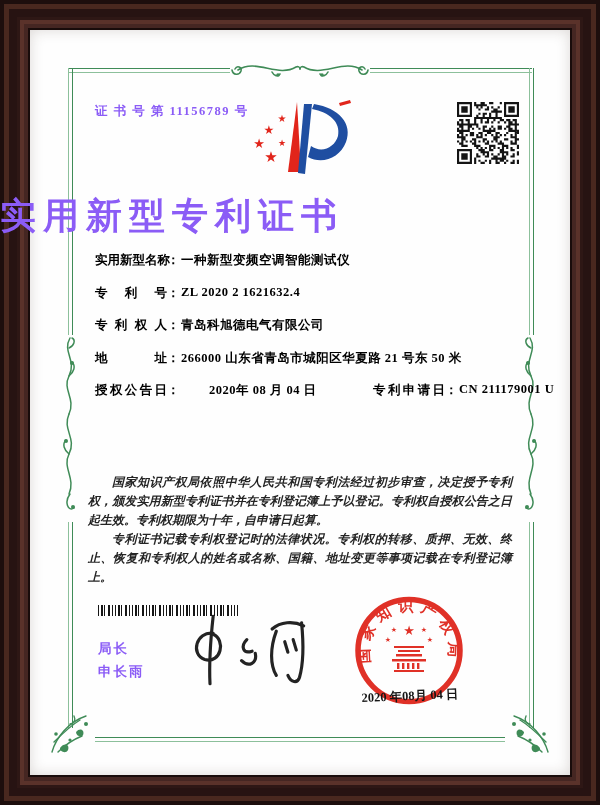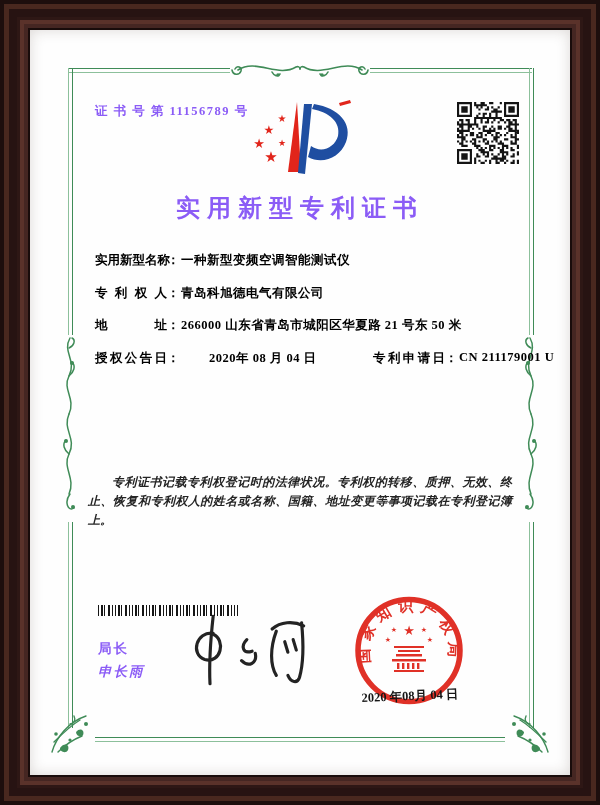--- a/index.html
+++ b/index.html
@@ -14,37 +14,37 @@
            0 0 0 10px #5a322a,
            0 0 0 13px #2e1715,
            0 0 0 21px #271312,
            0 0 0 26px #49281f,
            0 0 0 30px #1d0e0d;}
   .gline{position:absolute;}
   .gline.h{height:3px;border-top:1px solid #3f8b57;border-bottom:1px solid #8cc09b;}
   .gline.v{width:3px;border-left:1px solid #8cc09b;border-right:1px solid #3f8b57;}
   .txt{position:absolute;color:#8b5cf6;}
   #cert-no{left:95px;top:103px;font-size:12.5px;font-weight:600;letter-spacing:1.5px;}
-  #title{left:0;right:0;top:192px;text-align:center;font-size:24px;font-weight:700;letter-spacing:7px;}
+  #title{left:0;right:0;top:192px;text-align:left;font-size:36px;font-weight:700;letter-spacing:7px;}
   #fields{position:absolute;left:95px;right:60px;top:252px;font-size:12.5px;font-weight:700;}
   .frow{height:19px;margin-bottom:13.5px;white-space:nowrap;}
   .flabel{display:inline-block;width:72px;text-align:justify;text-align-last:justify;vertical-align:top;}
   .fcolon{display:inline-block;width:14px;vertical-align:top;}
   .fvalue{letter-spacing:.5px;vertical-align:top;}
   .fvalue.fixed{display:inline-block;width:164px;margin-left:28px;}
   #paras{position:absolute;left:88px;width:424px;top:473px;font-size:12px;line-height:19px;
          font-style:italic;font-weight:600;color:#242424;}
   #paras p{margin:0;text-indent:2em;text-align:justify;}
   #barcode{position:absolute;left:98px;top:605px;width:140px;height:11px;
     background:repeating-linear-gradient(90deg,#161616 0 1px,#fff 1px 3px,#161616 3px 5px,#fff 5px 6px,
       #161616 6px 7px,#fff 7px 10px,#161616 10px 12px,#fff 12px 14px,#161616 14px 15px,#fff 15px 17px);}
   #director-title{left:98px;top:640px;font-size:13.5px;font-weight:600;letter-spacing:2px;
                   font-family:"Liberation Sans","DejaVu Sans",sans-serif;}
   #director-name{left:98px;top:663px;font-size:13.5px;font-weight:600;letter-spacing:2px;
-                 font-family:"Liberation Sans","DejaVu Sans",sans-serif;font-style:italic;}
+                 font-family:"Liberation Sans","DejaVu Sans",sans-serif;}
   #signature{position:absolute;left:180px;top:608px;}
   #qr{position:absolute;left:457px;top:102px;width:62px;height:62px;background:#fff;}
   #seal{position:absolute;left:350px;top:592px;}
   #seal-date{left:346px;top:688px;width:128px;text-align:center;font-size:12.5px;font-weight:700;
              transform:rotate(-2.5deg);color:#161616;z-index:6;}
   svg{display:block;}
   .orn{position:absolute;}
 </style>
 </head>
 <body>
@@ -151,31 +151,35 @@
       </svg>
   </div>
 
   <div class="txt" id="title">实用新型专利证书</div>
 
   <div id="fields">
     <div class="frow">
       <span class="flabel">实用新型名称</span><span class="fcolon">：</span><span class="fvalue">一种新型变频空调智能测试仪</span>
     </div>
     <div class="frow">
+      <span class="flabel">专利号</span><span class="fcolon">：</span><span class="fvalue">ZL 2020 2 1621632.4</span>
+    </div>
+    <div class="frow">
       <span class="flabel">专利权人</span><span class="fcolon">：</span><span class="fvalue">青岛科旭德电气有限公司</span>
     </div>
     <div class="frow">
       <span class="flabel">地址</span><span class="fcolon">：</span><span class="fvalue">266000 山东省青岛市城阳区华夏路 21 号东 50 米</span>
     </div>
     <div class="frow">
       <span class="flabel">授权公告日</span><span class="fcolon">：</span><span class="fvalue fixed">2020年 08 月 04 日</span><span class="flabel">专利申请日</span><span class="fcolon">：</span><span class="fvalue">CN 211179001 U</span>
     </div>
   </div>
 
   <div id="paras">
+    <p>国家知识产权局依照中华人民共和国专利法经过初步审查，决定授予专利权，颁发实用新型专利证书并在专利登记簿上予以登记。专利权自授权公告之日起生效。专利权期限为十年，自申请日起算。</p>
     <p>专利证书记载专利权登记时的法律状况。专利权的转移、质押、无效、终止、恢复和专利权人的姓名或名称、国籍、地址变更等事项记载在专利登记簿上。</p>
   </div>
 
   <div id="barcode"></div>
 
   <div class="txt" id="director-title">局长</div>
   <div class="txt" id="director-name">申长雨</div>
 
   <svg id="signature" width="140" height="80" viewBox="0 0 130 76">
     <g fill="none" stroke="#232323" stroke-width="3" stroke-linecap="round">

